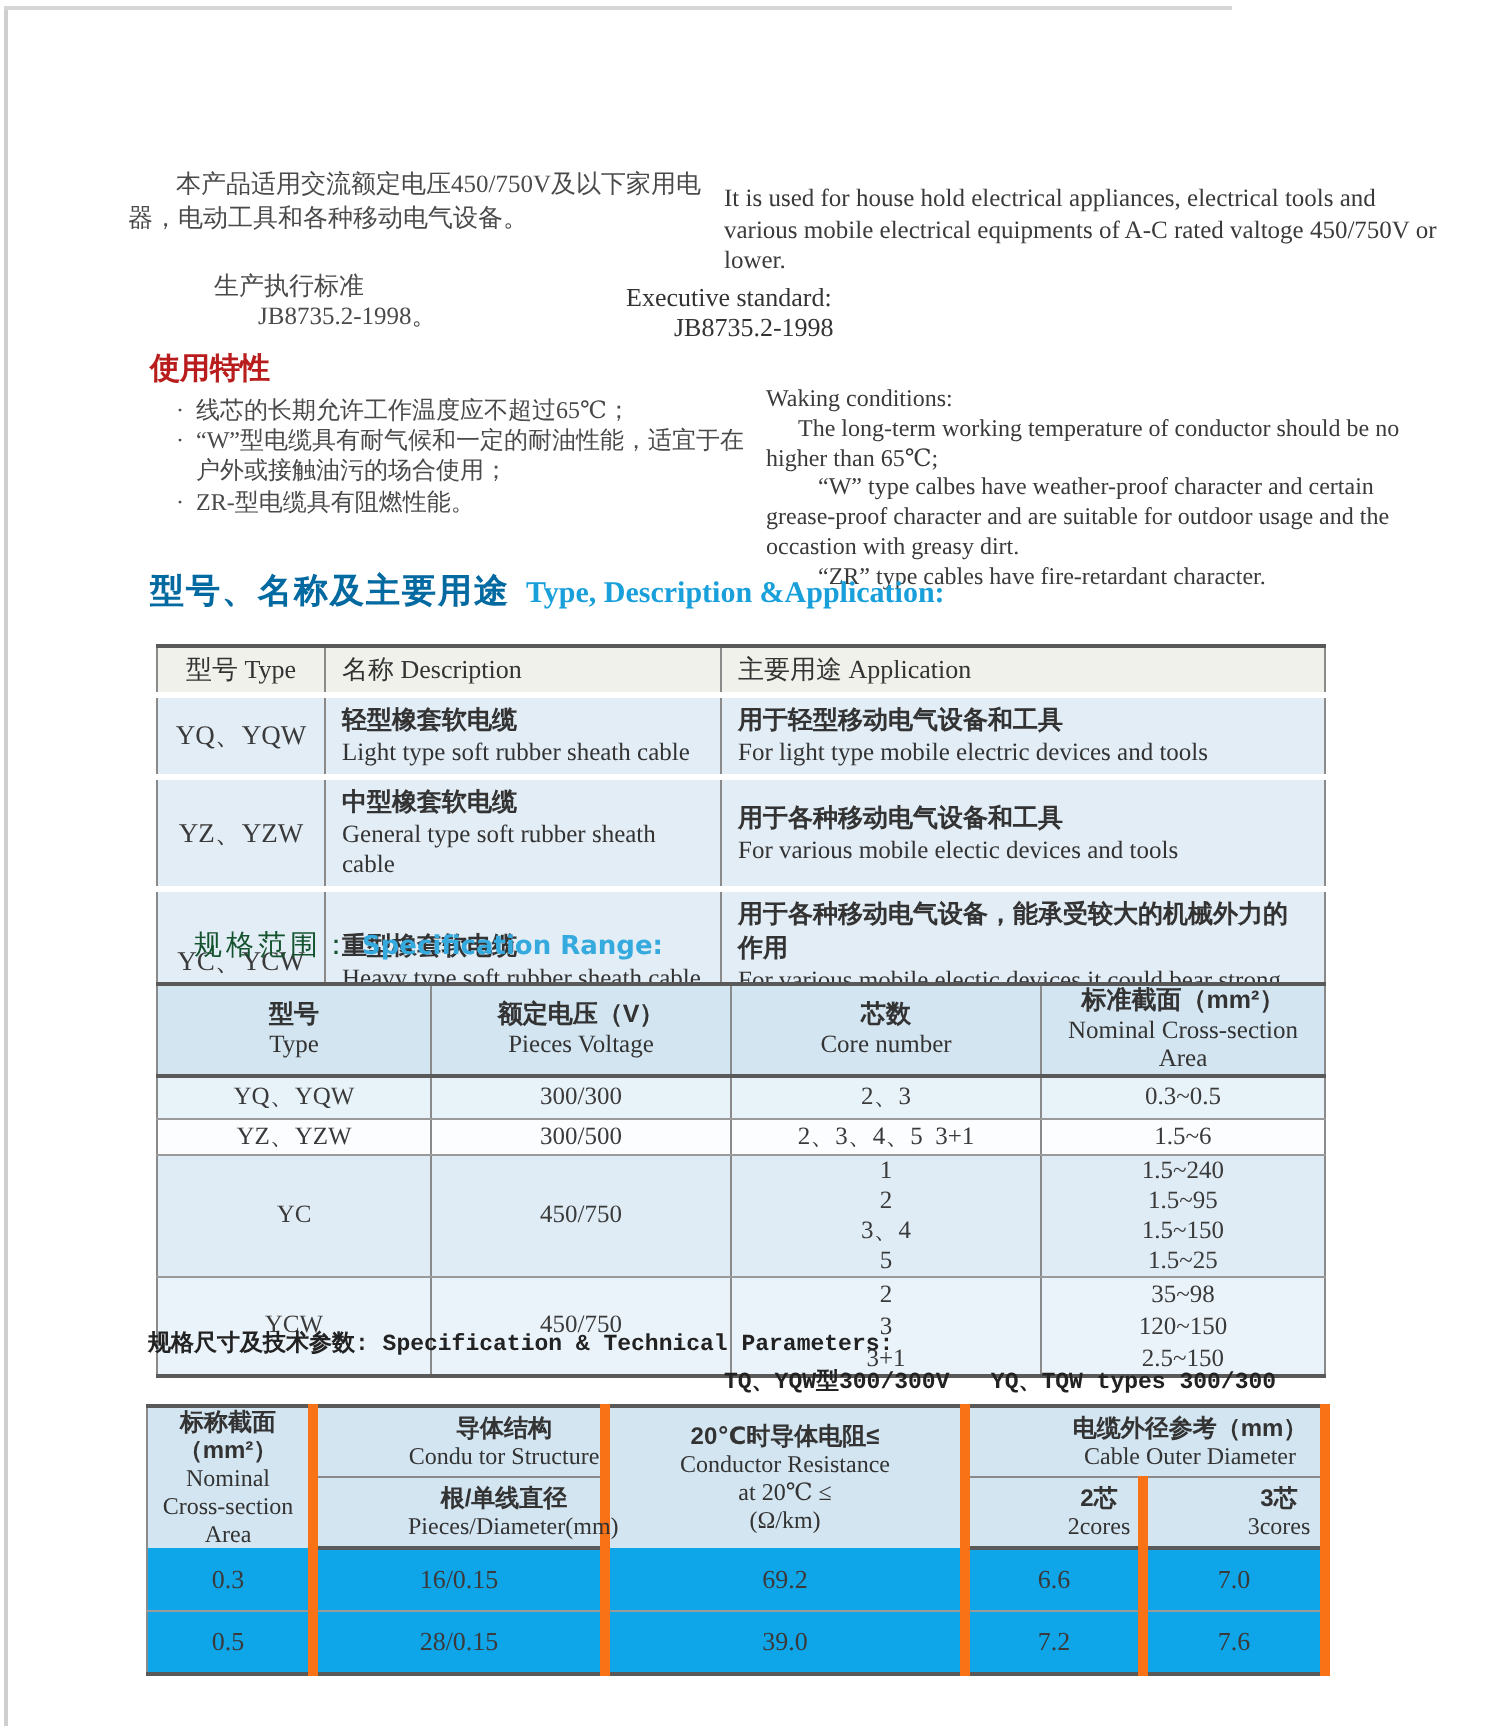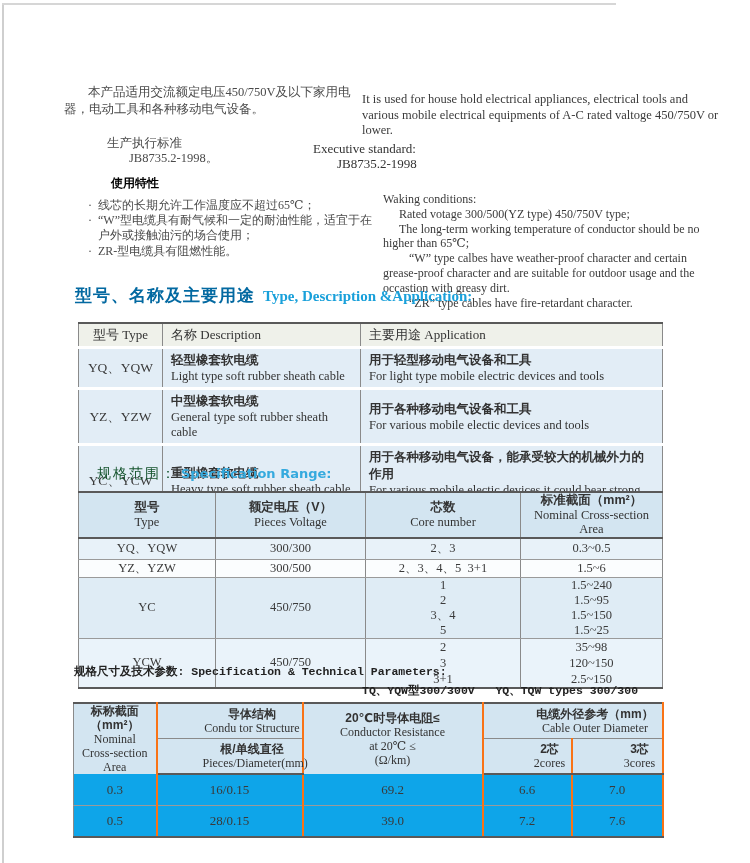--- a/index.html
+++ b/index.html
@@ -17,21 +17,21 @@
             color:#4a4a4a;text-indent:24px;}
   .intro-en{position:absolute;left:362px;top:92px;width:362px;font-size:12.5px;line-height:15.5px;color:#3a3a3a;}
 
   .standard-zh{position:absolute;left:75px;top:136px;font-size:12.5px;line-height:15px;color:#4a4a4a;margin-left:32px;}
   .standard-zh .val{padding-left:22px;}
   .standard-en{position:absolute;left:313px;top:141px;font-size:13px;line-height:15px;color:#333;}
   .standard-en .val{padding-left:24px;}
 
   
   .usage-heading{position:absolute;left:75px;top:175px;font-family:"Liberation Sans","DejaVu Sans",sans-serif;
-                 font-weight:bold;font-size:12px;color:#000000;margin-left:36px;}
+                 font-weight:bold;font-size:15px;color:#b91c1c;}
   .usage-bullets{position:absolute;left:88px;top:198px;width:294px;font-size:12px;line-height:15.2px;
                  color:#4a4a4a;list-style:none;margin:0;padding:0;}
   .usage-bullets li{position:relative;padding-left:10px;margin:0;}
   .usage-bullets li::before{content:"·";position:absolute;left:0;top:0;}
   .usage-en{position:absolute;left:383px;top:192px;width:341px;font-size:12px;line-height:14.8px;color:#3a3a3a;}
   .usage-en p{margin:0;}
   .usage-en .ind1{text-indent:16px;}
   .usage-en .ind2{text-indent:26px;}
 
   
@@ -77,21 +77,21 @@
   .spec-table .r1 td{background:#e8f2f9;height:20px;}
   .spec-table .r2 td{background:#fbfdfe;height:17px;}
   .spec-table .r3 td{background:#dfecf5;height:46px;}
   .spec-table .r4 td{background:#eaf3fa;height:48px;}
   .spec-table .r4 .ln{line-height:16px;}
   .spec-table .type-cell{font-size:13px;}
   .spec-table .pre{white-space:pre;}
 
   
   .params-table{position:absolute;left:73px;top:702px;width:589px;}
-  .params-table td{border-left:1px solid #8a8a8a;border-right:2px solid #f97316;text-align:center;line-height:14px;}
+  .params-table td{border-left:1px solid #8a8a8a;border-right:5px solid #f97316;text-align:center;line-height:14px;}
   .params-table .hd{background:#d3e5f1;}
   .params-table .htop td{border-top:2px solid #595959;}
   .params-table .hsplit{border-top:1px solid #8a8a8a;}
   .params-table .hbot td{border-bottom:2px solid #595959;}
   .params-table .zh-line{font-size:12px;}
   .params-table .en-line{font-size:12px;}
   .params-table .brow td{background:#0ea5e9;height:30px;font-size:13px;border-bottom:1px solid #9a9a9a;}
   .params-table .brow.last td{border-bottom:2px solid #595959;}
   .params-table .h-area{height:70px;}
   .params-table .hhalf{height:34px;padding-left:45px;}
@@ -117,21 +117,20 @@
   </div>
 
   <div class="usage-heading">使用特性</div>
   <ul class="usage-bullets">
     <li>线芯的长期允许工作温度应不超过65℃；</li>
     <li>“W”型电缆具有耐气候和一定的耐油性能，适宜于在户外或接触油污的场合使用；</li>
     <li>ZR-型电缆具有阻燃性能。</li>
   </ul>
   <div class="usage-en">
     <p>Waking conditions:</p>
-    <p class="ind1">Rated votage 300/500(YZ type) 450/750V type;</p>
     <p class="ind1">The long-term working temperature of conductor should be no higher than 65℃;</p>
     <p class="ind2">“W” type calbes have weather-proof character and certain grease-proof character and are suitable for outdoor usage and the occastion with greasy dirt.</p>
     <p class="ind2">“ZR” type cables have fire-retardant character.</p>
   </div>
 
   <div class="type-heading">
     <span class="zh">型号、名称及主要用途</span><span class="en">Type, Description &amp;Application:</span>
   </div>
 
   <table class="type-table">

